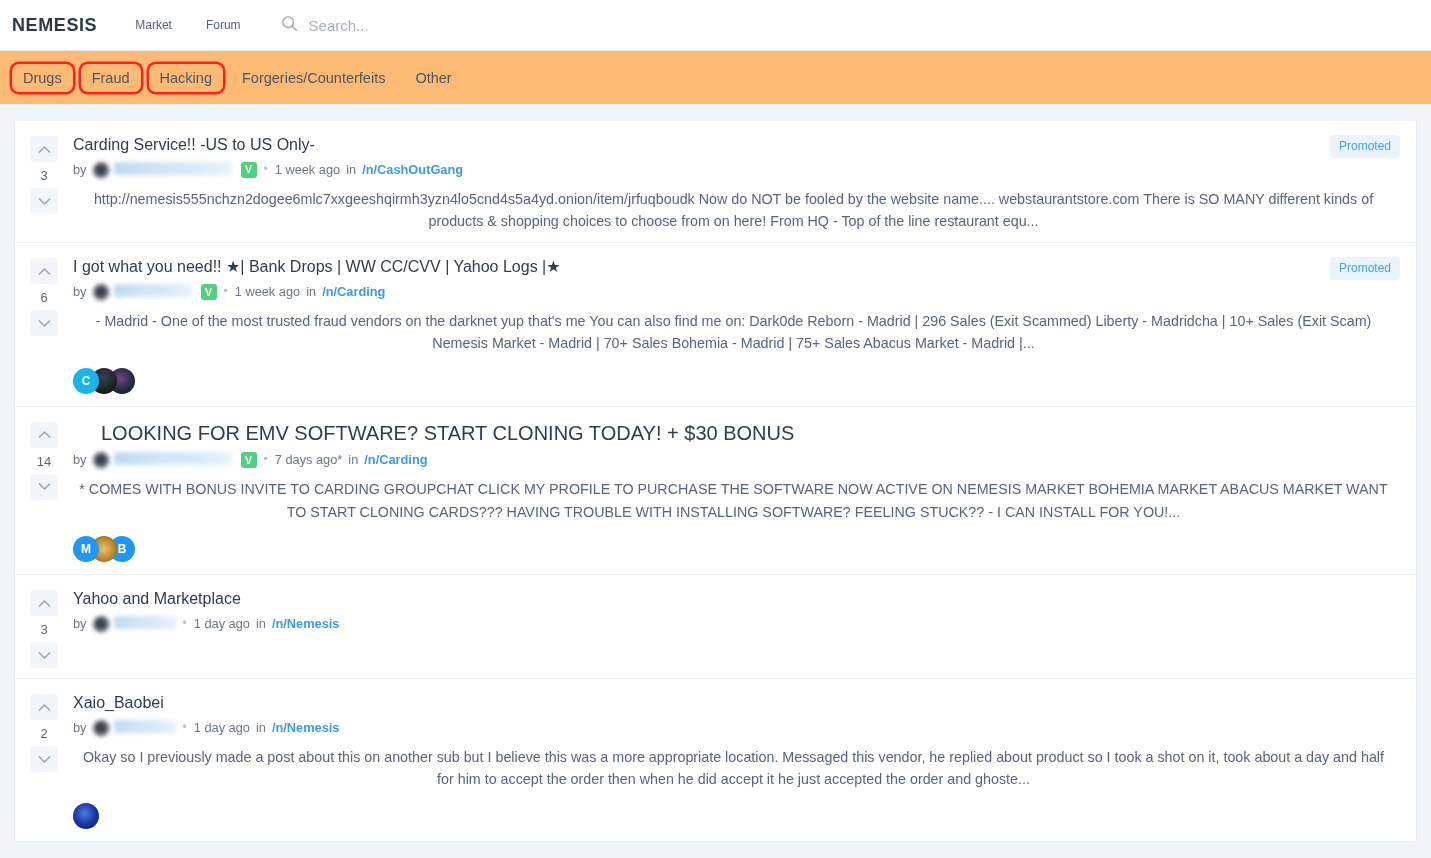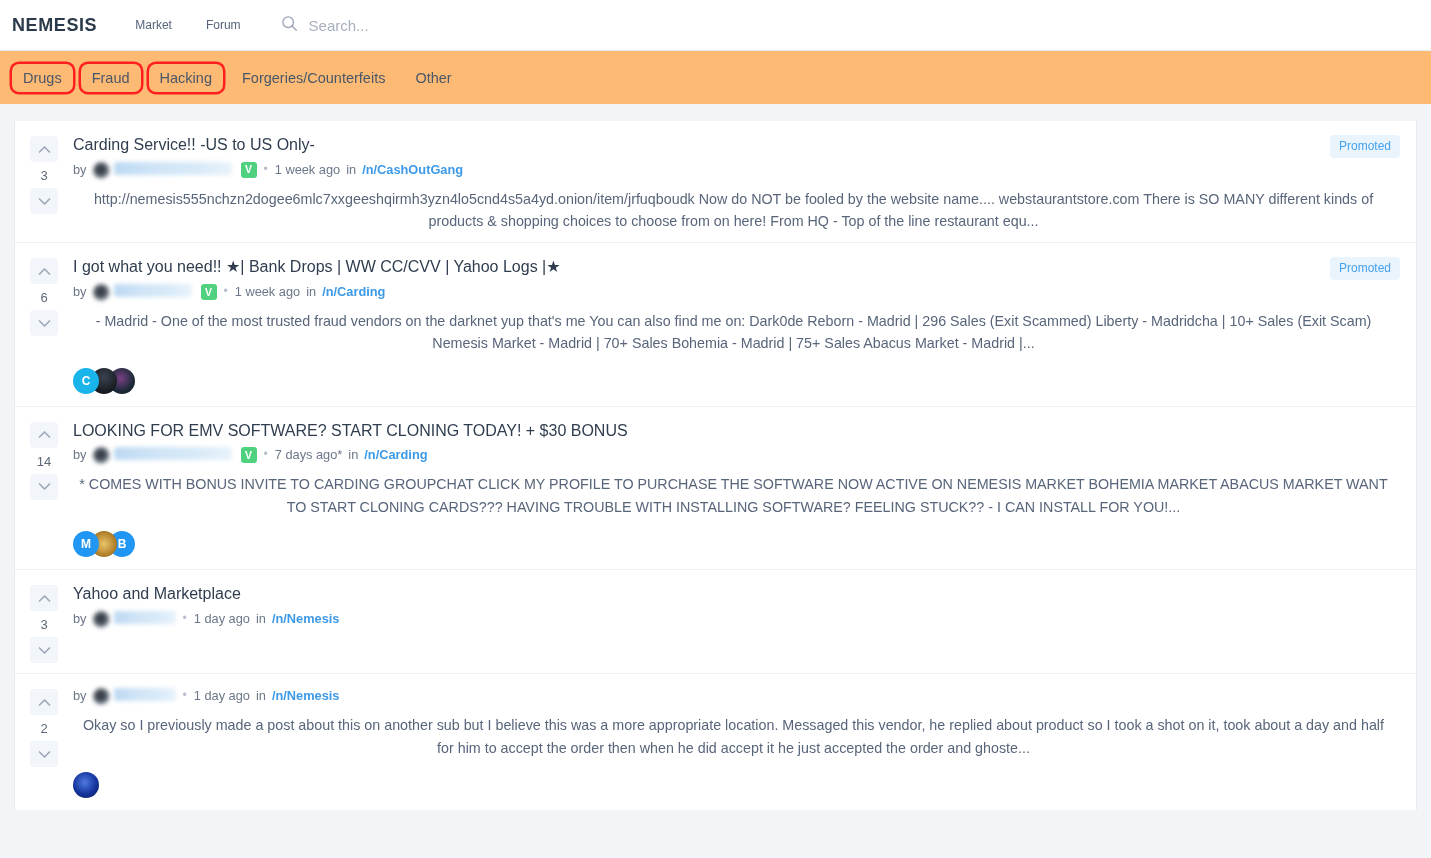--- a/index.html
+++ b/index.html
@@ -124,21 +124,21 @@
   
   .pbody { flex: 1 1 auto; padding-right: 22px; min-width: 0; }
   .ptitle {
     font-size: 16px;
     font-weight: 400;
     color: #2f3d4f;
     line-height: 1.22;
     margin-bottom: 7px;
     cursor: pointer;
   }
-  .ptitle.caps { font-size: 16px; }
+  .ptitle.caps { font-size: 20px; margin-left: 28px; }
 
   .meta {
     display: flex;
     font-size: 12.8px;
     color: #6b7789;
     gap: 6px;
     margin-bottom: 9px;
     flex-wrap: wrap;
   }
   .meta .by { color: #6b7789; }
@@ -378,20 +378,21 @@
           </svg>
         </div>
         <div class="score">2</div>
         <div class="vote-btn">
           <svg width="13" height="9" viewBox="0 0 13 9">
             <polyline points="1.5,2 6.5,7 11.5,2" fill="none" stroke="#9fa9ba" stroke-width="1.7" stroke-linecap="round" stroke-linejoin="round"></polyline>
           </svg>
         </div>
       </div>
       <div class="pbody">
+        <div class="ptitle">Xaio_Baobei</div>
         <div class="meta">
           <span class="by">by</span>
           <span class="blurav"></span>
           <span class="bluruser" style="width:62px;"></span>
           <span class="dot">•</span>
           <span class="ago">1 day ago</span>
           <span class="ago">in</span>
           <a class="sub">/n/Nemesis</a>
         </div>
         <div class="excerpt">Okay so I previously made a post about this on another sub but I believe this was a more appropriate location. Messaged this vendor, he replied about product so I took a shot on it, took about a day and half for him to accept the order then when he did accept it he just accepted the order and ghoste...</div>

